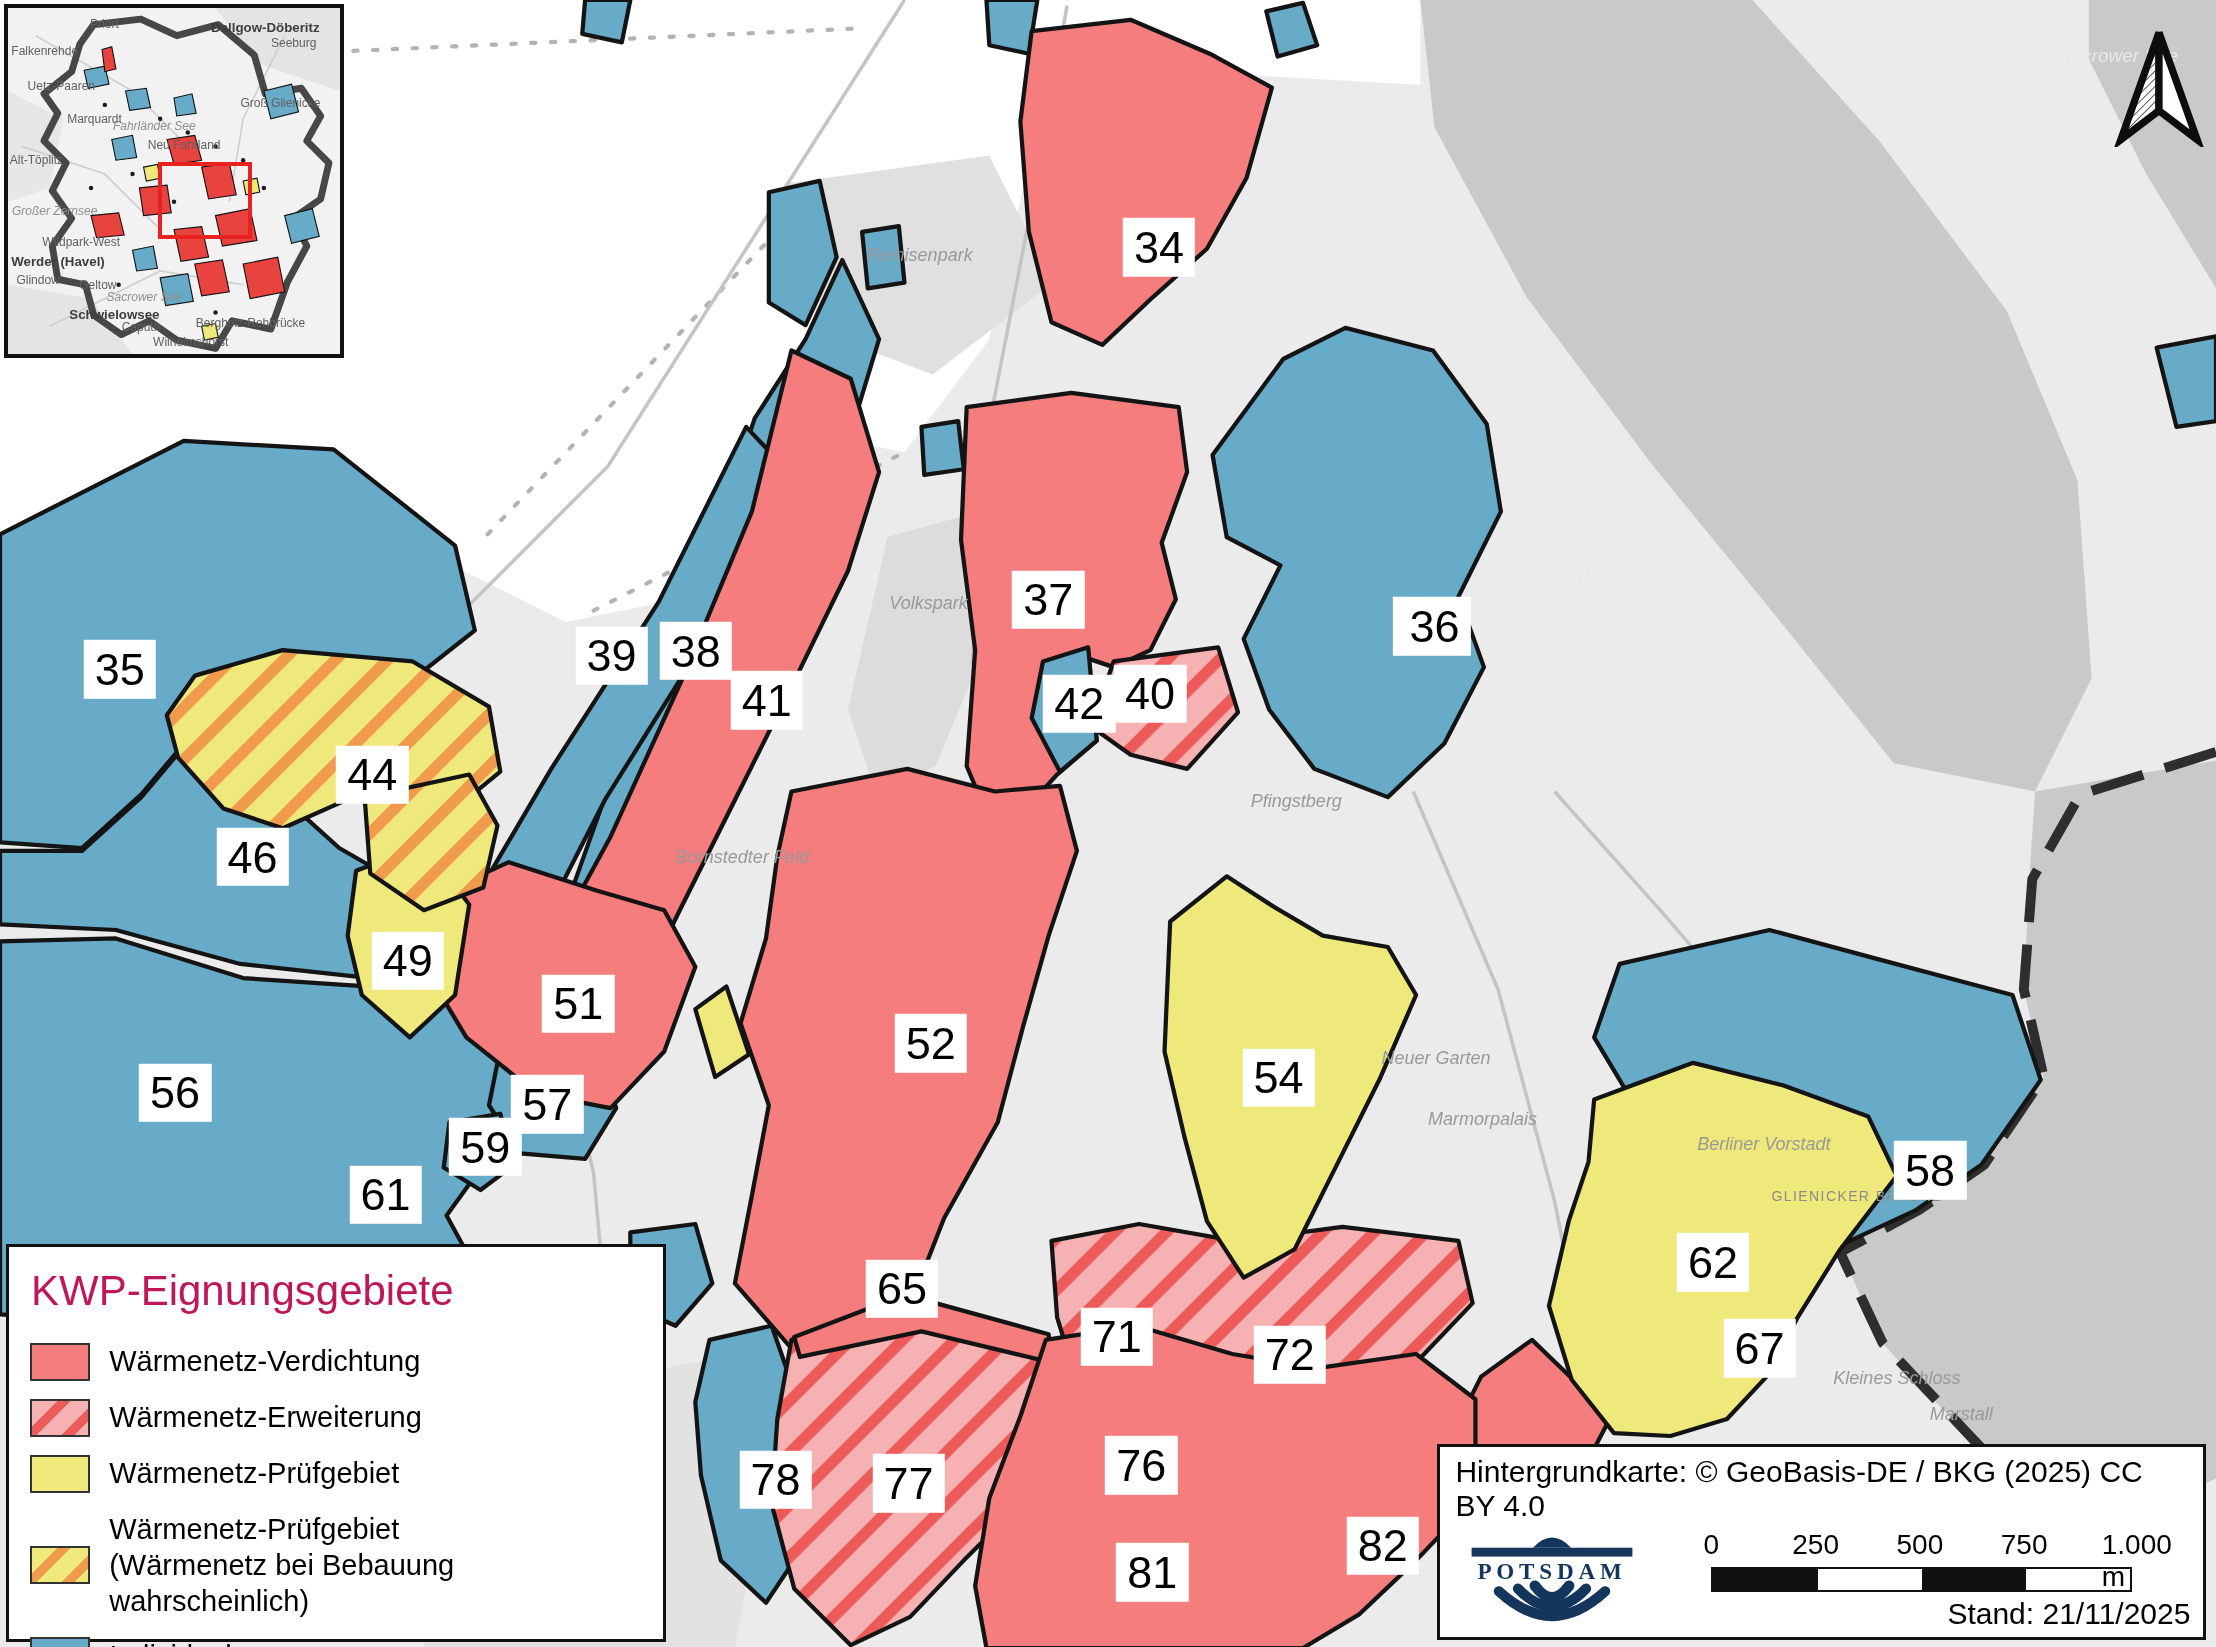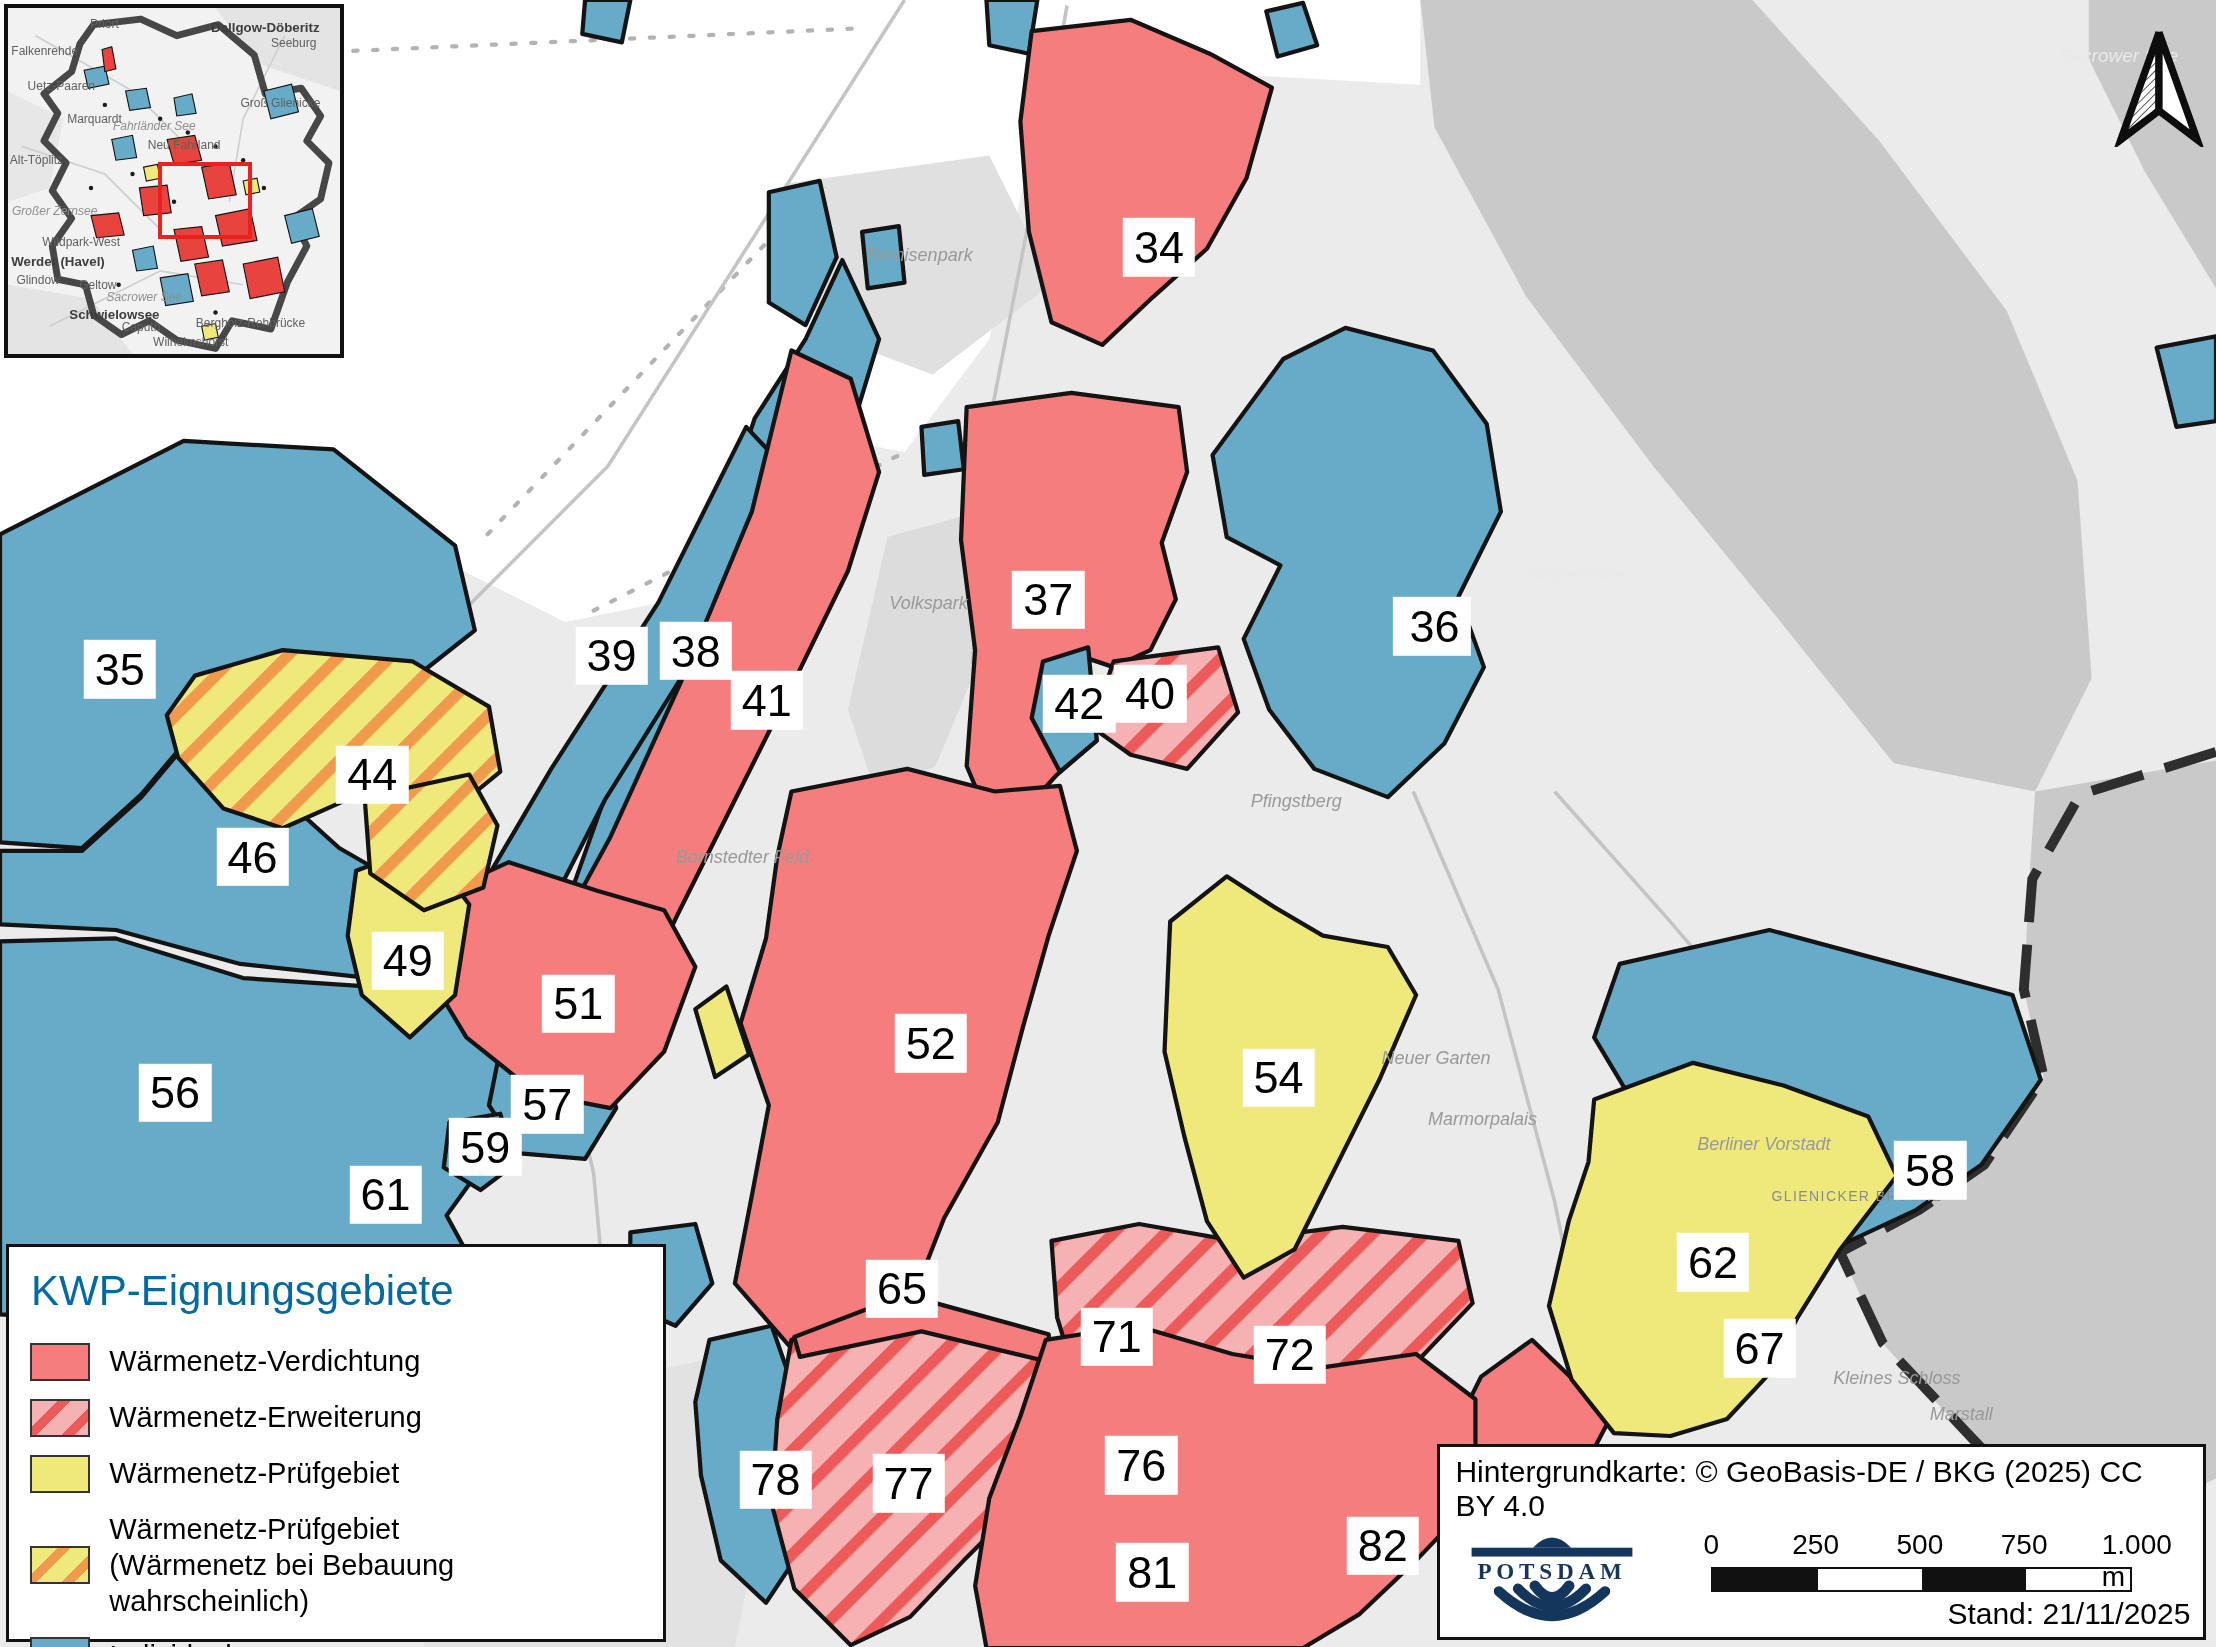--- a/index.html
+++ b/index.html
@@ -25,21 +25,21 @@
   .ilabel{position:absolute;transform:translate(-50%,-50%);font-size:12px;color:#606060;white-space:nowrap;}
   .ilabel.b{font-weight:bold;color:#3d3d3d;font-size:13.3px;}
   .ilabel.i{font-style:italic;color:#8f8f8f;}
 
   
   .north{position:absolute;left:2110px;top:27px;width:98px;height:120px;}
 
   
   .legend{position:absolute;left:5.6px;top:1244px;width:660px;height:398px;background:#fff;
           border:3.5px solid #111;box-sizing:border-box;padding:15.4px 21px;}
-  .lg-title{font-size:42px;color:#0369a1;margin:4.2px 0 28px 1.4px;}
+  .lg-title{font-size:42px;color:#be185d;margin:4.2px 0 28px 1.4px;}
   .lg-row{display:flex;align-items:center;gap:19.6px;margin-bottom:18px;}
   .sw{width:60px;height:38px;border:2.8px solid #333;flex:none;box-sizing:border-box;}
   .sw-red{background:#f57d7d;}
   .sw-red-h{background:repeating-linear-gradient(135deg,#f6b2b2 0px,#f6b2b2 18px,#ec5a5a 18px,#ec5a5a 27px);}
   .sw-yellow{background:#efe97c;}
   .sw-yellow-h{background:repeating-linear-gradient(135deg,#efe97c 0px,#efe97c 18px,#f09a4d 18px,#f09a4d 27px);}
   .sw-blue{background:#68abc9;}
   .lg-label{font-size:29px;color:#000;}
   .lg-2l span{display:block;font-size:29px;color:#000;line-height:1.25;}
 

